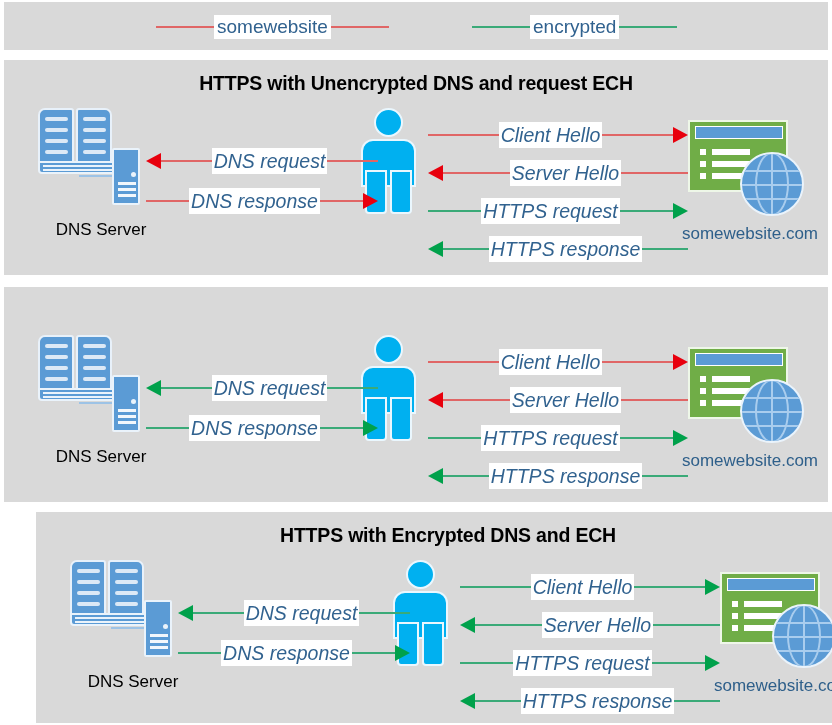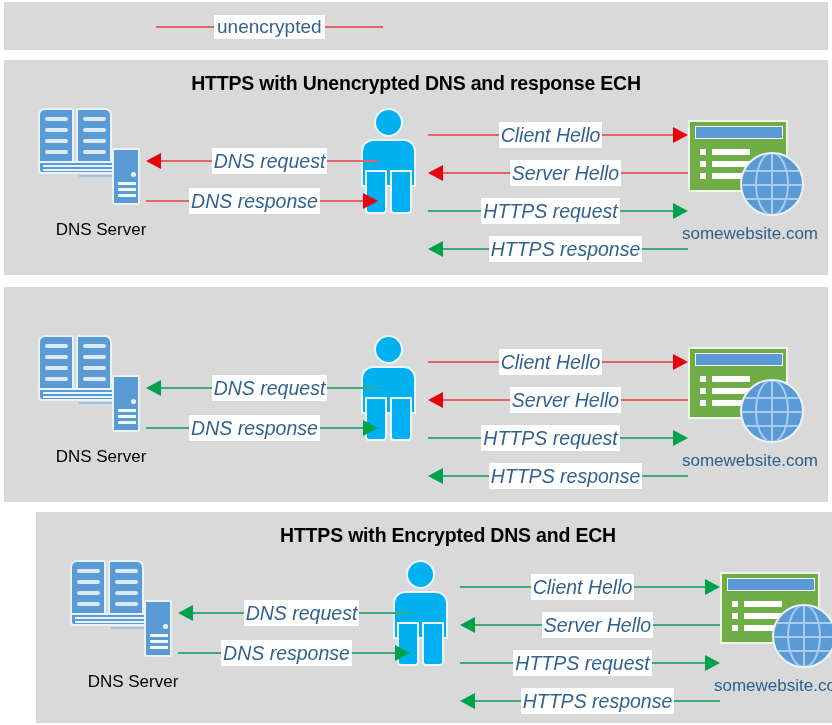--- a/index.html
+++ b/index.html
@@ -226,27 +226,32 @@
   .arrow-row.green .head-l { border-right-color: #00a14b; }
 </style>
 </head>
 <body>
 
 <div class="page">
 
   <div class="panel" id="legend-panel">
     <div class="legend-item" id="legend-unencrypted">
       <span class="legend-line"></span>
-      <span class="legend-label">unencrypted</span>
+      <span class="legend-label">somewebsite</span>
       <span class="legend-line"></span>
     </div>
+    <div class="legend-item" id="legend-encrypted">
+      <span class="legend-line green"></span>
+      <span class="legend-label">encrypted</span>
+      <span class="legend-line green"></span>
+    </div>
   </div>
 
   <div class="panel" id="panel-0">
-    <div class="panel-title">HTTPS with Unencrypted DNS and response ECH</div>
+    <div class="panel-title">HTTPS with Unencrypted DNS and request ECH</div>
 
     <div class="dns-cluster">
       <div class="book">
         <div class="book-page left">
           <i class="ln"></i>
             <i class="ln"></i>
             <i class="ln"></i>
             <i class="ln"></i>
         </div>
         <div class="book-page right">

